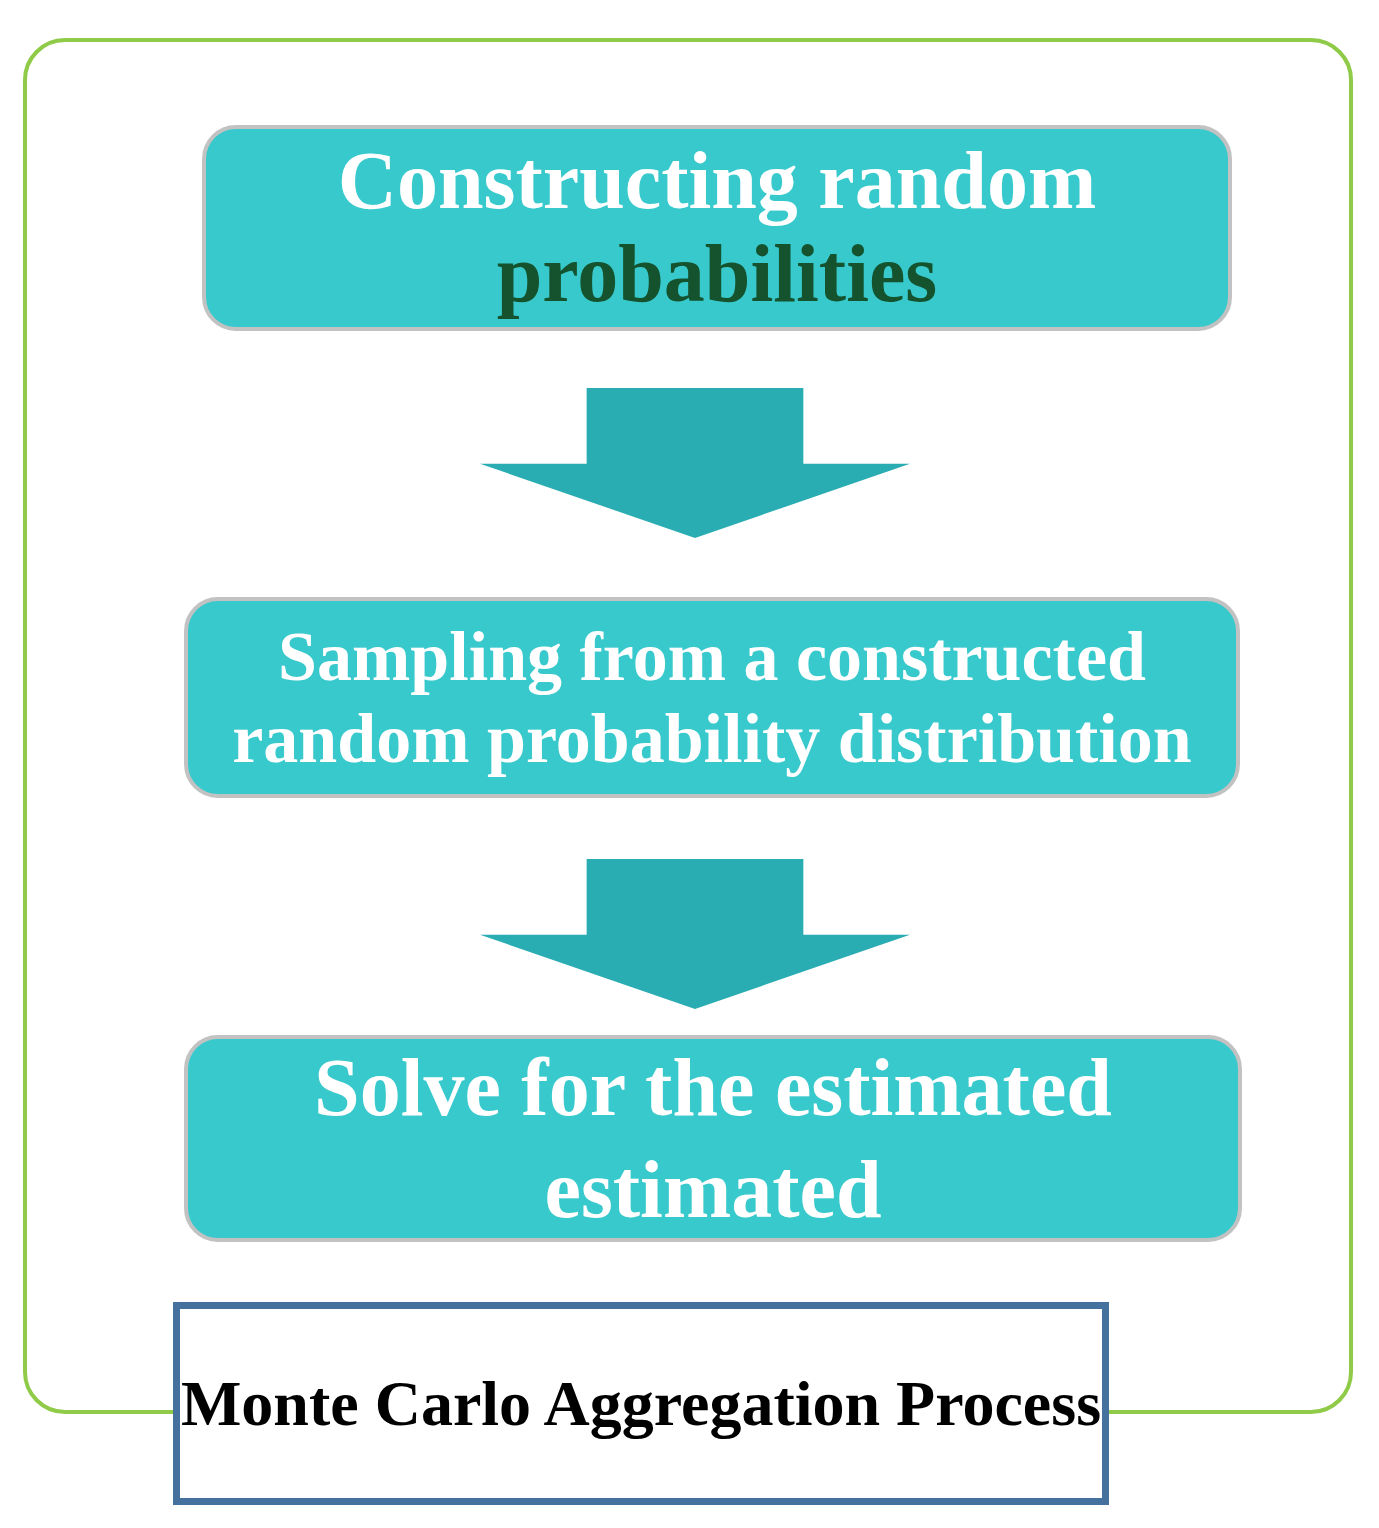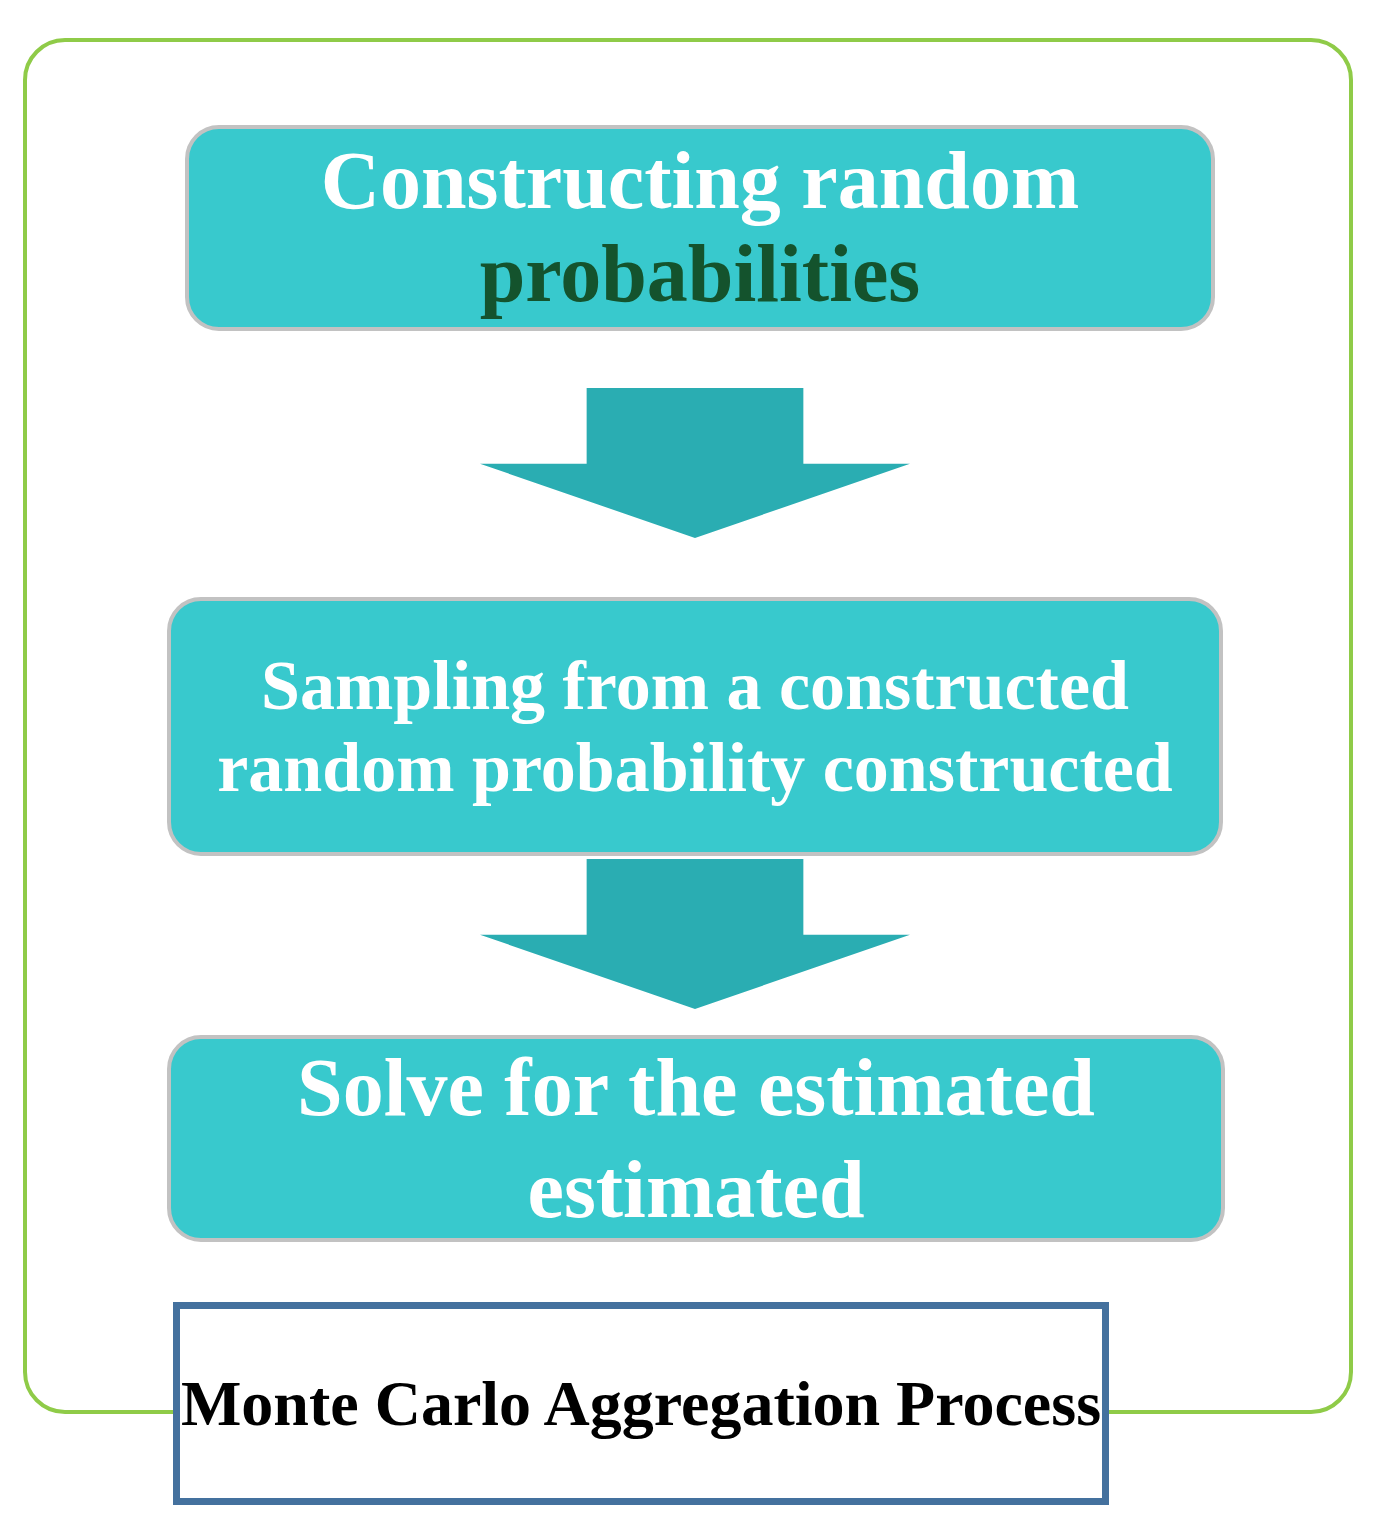--- a/index.html
+++ b/index.html
@@ -35,23 +35,24 @@
     border-radius: 34px;
     box-sizing: border-box;
     display: flex;
     flex-direction: column;
     justify-content: center;
     align-items: center;
     text-align: center;
     z-index: 2;
     color: #ffffff;
     font-weight: bold;
+    margin-left: 17px;
   }
   .step-1 { left: 185px; top: 125px;  width: 1030px; height: 206px; font-size: 82px; line-height: 1.13; }
-  .step-2 { left: 167px; top: 597px;  width: 1056px; height: 259px; font-size: 70px; line-height: 1.17; }
+  .step-2 { left: 167px; top: 597px;  width: 1056px; height: 201px; font-size: 70px; line-height: 1.17; }
   .step-3 { left: 167px; top: 1035px; width: 1058px; height: 207px; font-size: 82px; line-height: 1.24; }
   .step-line { white-space: nowrap; }
   
   .down-arrow {
     position: absolute;
     left: 480px;
     width: 430px;
     height: 150px;
     background: #2aadb2;
     z-index: 2;
@@ -91,21 +92,21 @@
 
   <div class="step-box step-1">
     <div class="step-line" style="color: rgb(255, 255, 255);">Constructing random</div>
     <div class="step-line" style="color: #14532d;">probabilities</div>
   </div>
 
   <div class="down-arrow arrow-1" style="background-color: rgb(42, 173, 178);"></div>
 
   <div class="step-box step-2">
     <div class="step-line" style="color: rgb(255, 255, 255);">Sampling from a constructed</div>
-    <div class="step-line" style="color: rgb(255, 255, 255);">random probability constructed</div>
+    <div class="step-line" style="color: rgb(255, 255, 255);">random probability distribution</div>
   </div>
 
   <div class="down-arrow arrow-2" style="background-color: rgb(42, 173, 178);"></div>
 
   <div class="step-box step-3">
     <div class="step-line" style="color: rgb(255, 255, 255);">Solve for the estimated</div>
     <div class="step-line" style="color: rgb(255, 255, 255);">estimated</div>
   </div>
 
   <div class="caption-box">

